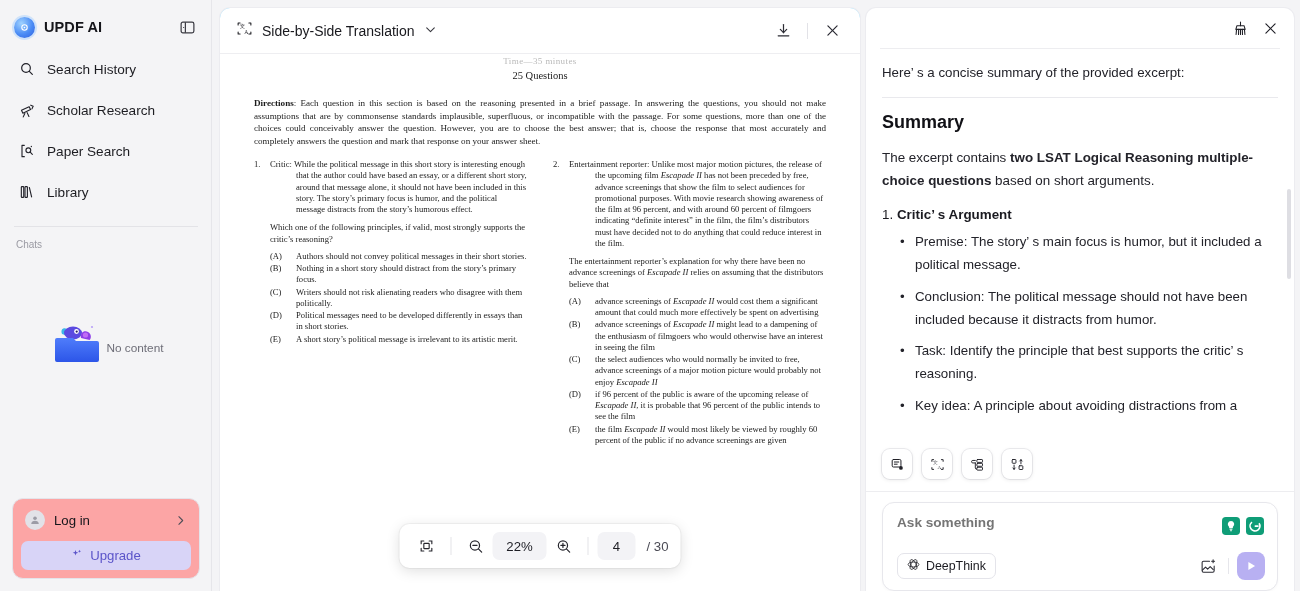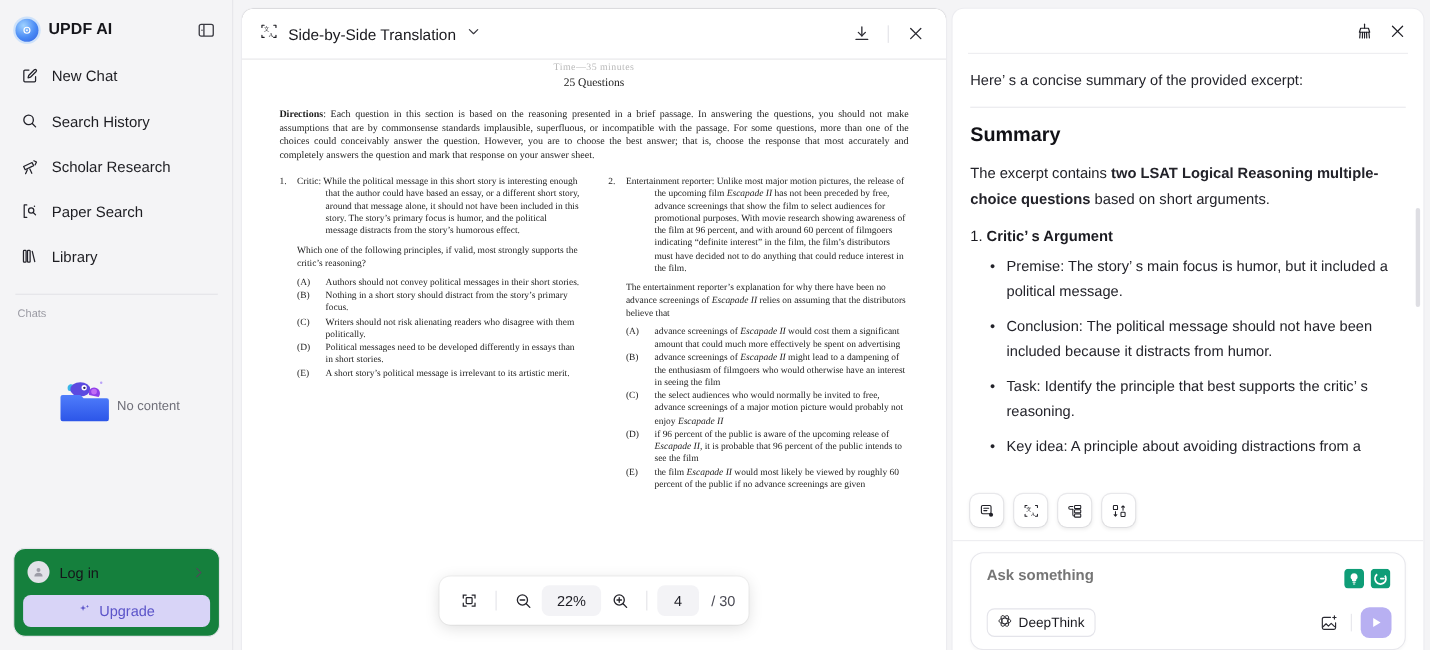--- a/index.html
+++ b/index.html
@@ -40,21 +40,21 @@
   .nav-ico { width: 18px; height: 18px; flex: 0 0 18px; display:flex; align-items:center; justify-content:center; color:#22222a; }
   .sb-divider { height: 1px; background: #e3e3e7; margin: 10px 14px 0 14px; }
   .chats-label { font-size: 10px; color: #9a9aa3; padding: 12px 0 0 16px; }
 
   .empty-wrap { flex: 1; display: flex; flex-direction: row; align-items: center; justify-content: center; padding-bottom: 52px; }
   .empty-art { width: 58px; height: 50px; position: relative; margin-bottom: 10px; }
   .empty-text { font-size: 11.8px; color: #6e6e78; }
 
   .sb-bottom { padding: 0 12px 12px 12px; }
   .account-card {
-    border: 1px solid #e4e4ea; border-radius: 11px; background: #15803d;
+    border: 1px solid #e4e4ea; border-radius: 11px; background: #fca5a5;
     padding: 7px 8px 8px 8px;
   }
   .login-row { display: flex; align-items: center; gap: 9px; height: 28px; padding: 0 4px; cursor: pointer; }
   .avatar {
     width: 20px; height: 20px; border-radius: 50%; background: #e2e2e8; flex:0 0 20px;
     display:flex; align-items:center; justify-content:center; color:#9c9ca6;
   }
   .login-label { font-size: 13.2px; color: #15151a; }
   .chev { margin-left: auto; color: #4d4d57; display:flex; }
   .upgrade-btn {
@@ -65,21 +65,21 @@
   }
   .sb-edge { position:absolute; right:0; top:0; bottom:0; width:1px; background:#e6e6ea; }
 
   
   .doc-panel {
     flex: 0 0 648px; width: 648px; height: 591px;
     padding: 8px 0 0 8px; position: relative;
   }
   .doc-card {
     width: 640px; height: 583px;
-    background: #a3a3a3; border-radius: 10px 10px 0 0;
+    background: #7dd3fc; border-radius: 10px 10px 0 0;
     box-shadow: 0 0 0 1px #ececf0;
     display: flex; flex-direction: column; overflow: hidden; position: relative;
   }
   .doc-head {
     height: 46px; flex: 0 0 46px; display: flex; align-items: center;
     padding: 0 14px 0 16px; background: #fff; border-bottom: 1px solid #eeeef1;
   }
   .doc-title-wrap { display: flex; align-items: center; gap: 9px; cursor: pointer; }
   .doc-title { font-size: 14px; color: #18181d; }
   .head-right { margin-left: auto; display: flex; align-items: center; gap: 4px; }
@@ -206,29 +206,20 @@
       <div class="collapse-btn">
         <svg width="17" height="17" viewBox="0 0 24 24" fill="none" stroke="currentColor" stroke-width="1.7">
           <rect x="3" y="4.5" width="18" height="15" rx="2.5"></rect>
             <line x1="9" y1="4.5" x2="9" y2="19.5"></line>
           <path d="M6.6 12h-0.1" stroke-linecap="round"></path>
         </svg>
       </div>
     </div>
 
     <nav class="nav">
-      <div class="nav-item">
-        <span class="nav-ico">
-          <svg width="16" height="16" viewBox="0 0 24 24" fill="none" stroke="currentColor" stroke-width="1.7" stroke-linecap="round" stroke-linejoin="round">
-            <path d="M11 4H5.5A1.5 1.5 0 004 5.5v13A1.5 1.5 0 005.5 20h13a1.5 1.5 0 001.5-1.5V13"></path>
-            <path d="M18.4 3.6a1.7 1.7 0 012.4 2.4L13 13.8l-3.2.8.8-3.2z"></path>
-          </svg>
-        </span>
-        <span>New Chat</span>
-      </div>
       <div class="nav-item">
         <span class="nav-ico">
           <svg width="16" height="16" viewBox="0 0 24 24" fill="none" stroke="currentColor" stroke-width="1.8" stroke-linecap="round">
             <circle cx="10.5" cy="10.5" r="6.5"></circle>
               <line x1="15.5" y1="15.5" x2="20" y2="20"></line>
           </svg>
         </span>
         <span>Search History</span>
       </div>
       <div class="nav-item">

